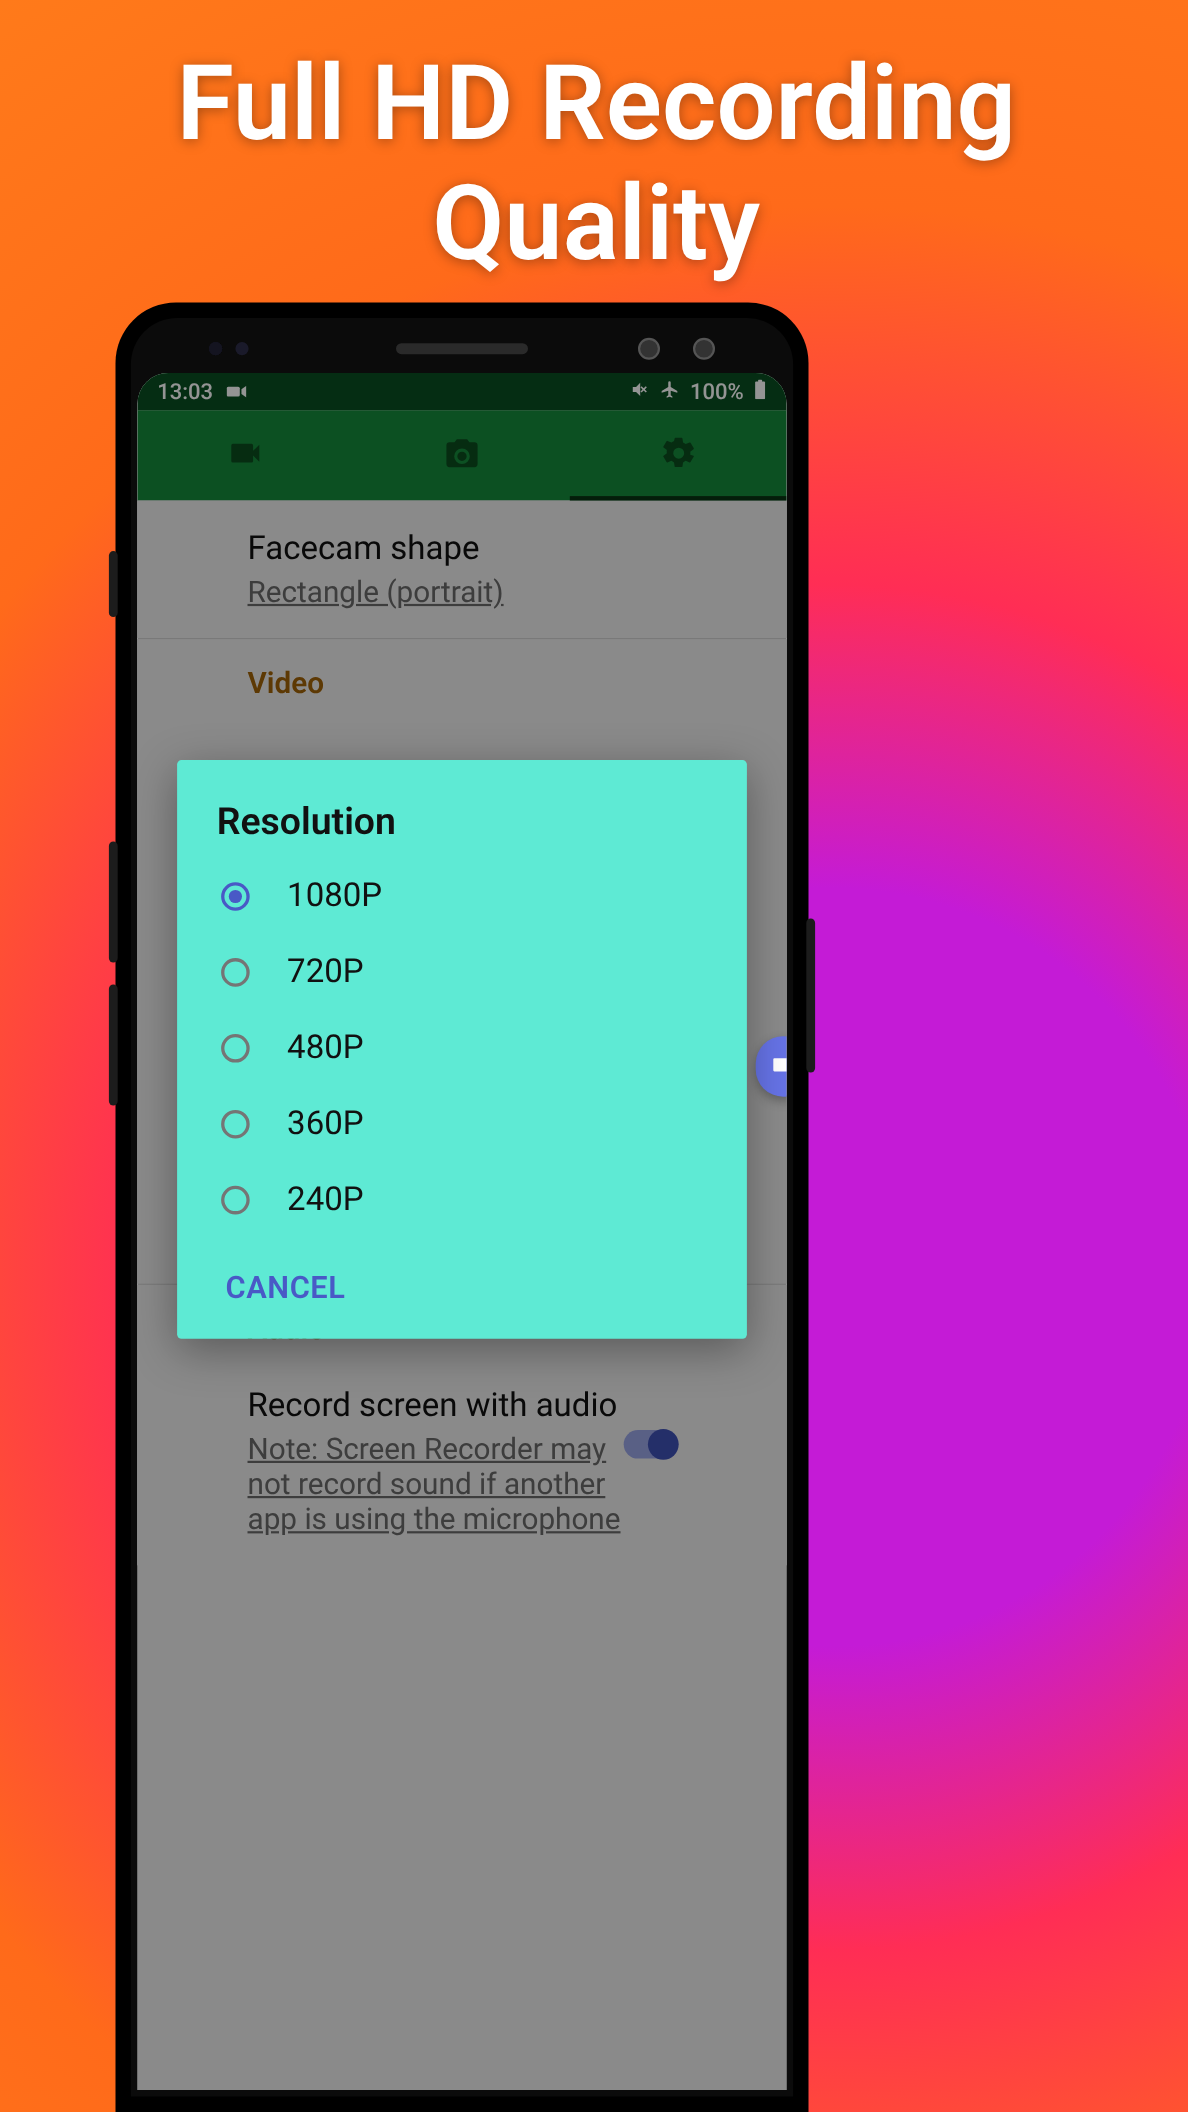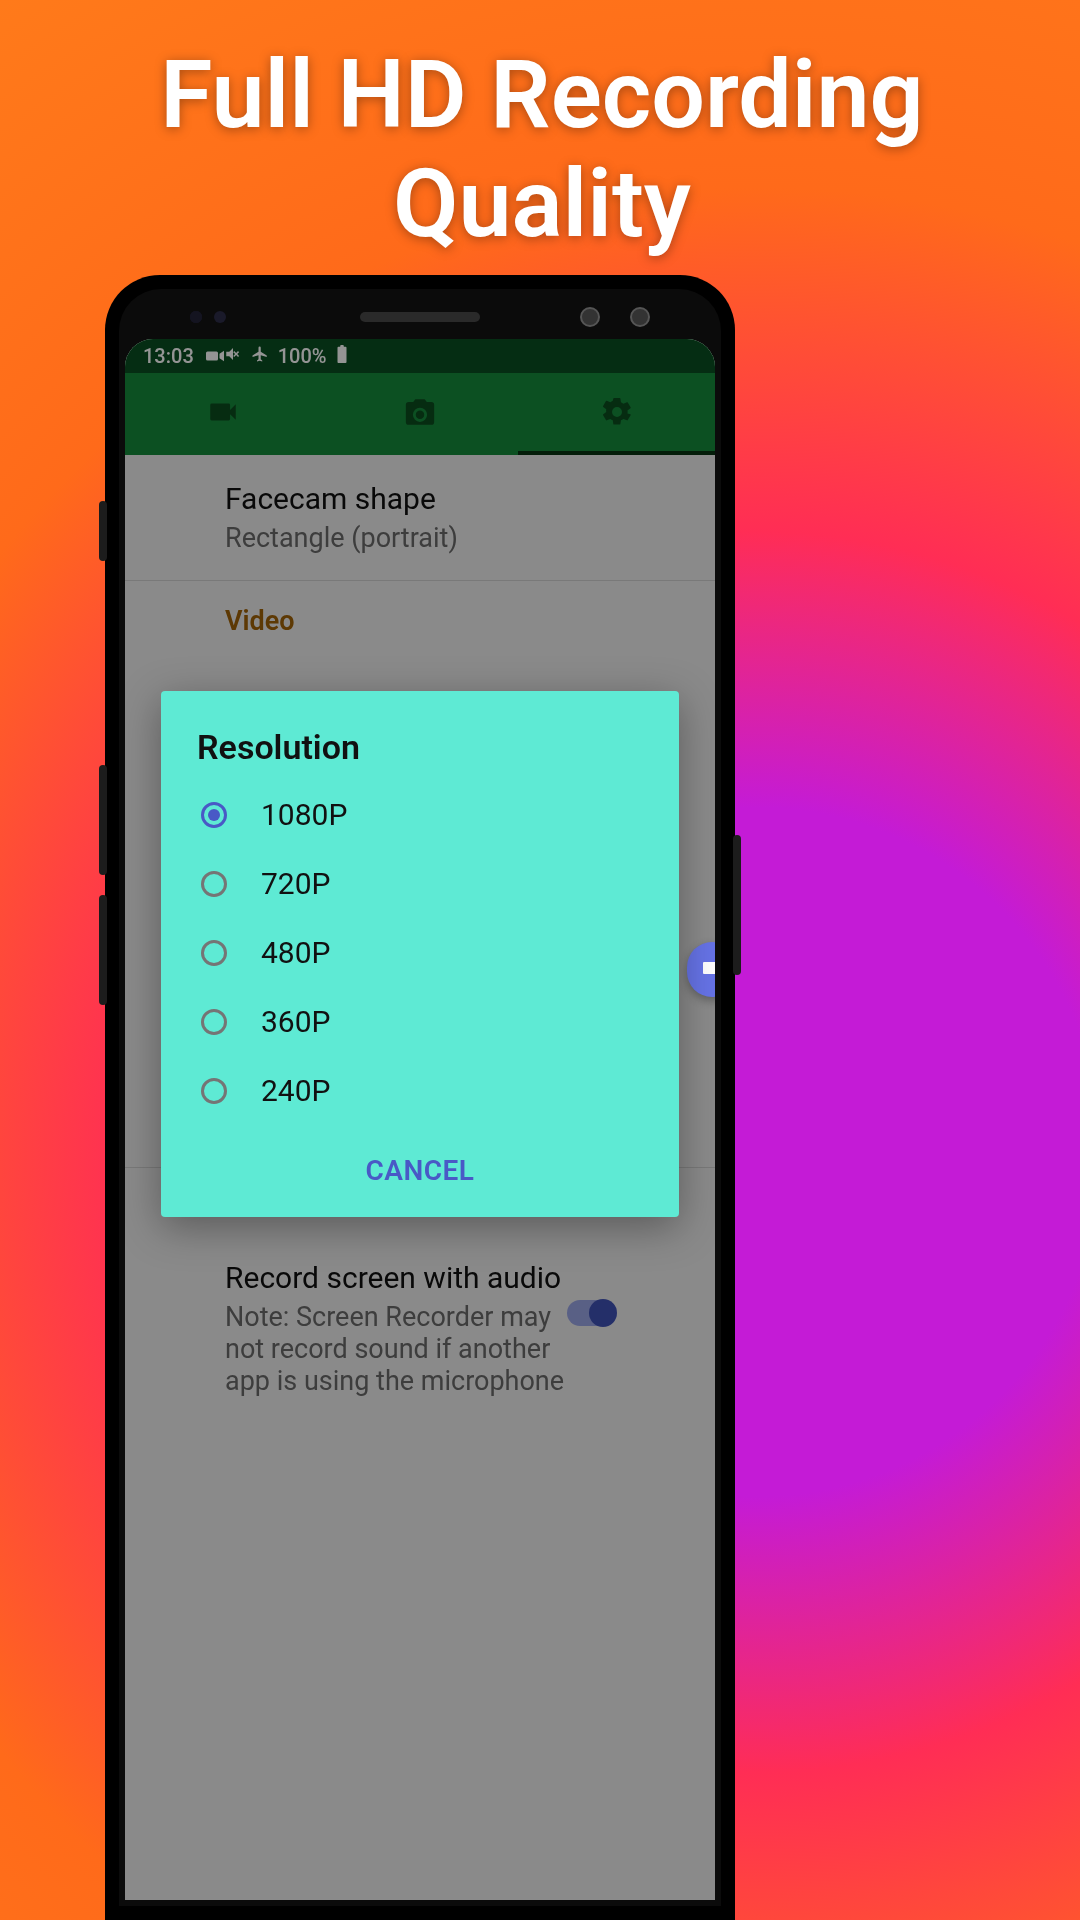--- a/index.html
+++ b/index.html
@@ -63,20 +63,21 @@
     overflow: hidden;
     position: relative;
   }
 
   
   .statusbar {
     height: 34px;
     background: #094f22;
     display: flex;
     align-items: center;
+    justify-content: space-between;
     padding: 0 18px;
     color: #fff;
     font-size: 20px;
     font-weight: 500;
   }
   .status-left { display: flex; align-items: center; gap: 12px; }
   .status-right { display: flex; align-items: center; gap: 9px; }
   .ico { display: inline-block; }
 
   
@@ -95,21 +96,21 @@
     background: #083312;
   }
 
   
   .settings {
     background: #eeeeee;
   }
   .group-divider { height: 1px; background: #d0d0d0; margin: 0 0; }
   .setting-item { padding: 26px 100px 26px 100px; }
   .setting-title { font-size: 30px; color: #111; margin-bottom: 6px; }
-  .setting-sub { font-size: 27px; color: #6a6a6a; }
+  .setting-sub { font-size: 27px; color: #6a6a6a; text-decoration: underline; }
   .section-header { padding: 24px 100px 10px; font-size: 27px; font-weight: 600; color: #a16207; }
   .setting-item.toggle { display: flex; align-items: flex-start; }
   .toggle .txt { flex: 1; }
   .switch {
     width: 48px; height: 26px; border-radius: 13px; background: #9aa5e6; position: relative; margin-top: 40px;
   }
   .switch .knob {
     width: 28px; height: 28px; border-radius: 50%; background: #3f51b5; position: absolute; right: -2px; top: -1px;
   }
 
@@ -134,21 +135,21 @@
   .opt { display: flex; align-items: center; gap: 34px; }
   .radio {
     width: 26px; height: 26px; border: 3px solid #757575; border-radius: 50%;
     display: flex; align-items: center; justify-content: center;
   }
   .radio.selected { border-color: #4959c6; }
   .radio.selected::after {
     content: ""; width: 12px; height: 12px; border-radius: 50%; background: #4959c6;
   }
   .opt-label { font-size: 30px; color: #111; }
-  .dialog-actions { display: flex; justify-content: center; margin-top: 34px; }
+  .dialog-actions { display: flex; justify-content: flex-start; margin-top: 34px; }
   .btn-text { font-size: 28px; font-weight: 600; color: #4959c6; padding: 12px 8px; letter-spacing: 0.5px; }
 
   
   .floating-bubble {
     position: absolute;
     right: -22px;
     top: 603px;
     width: 50px; height: 55px;
     border-radius: 30px;
     background: #6673e6;

